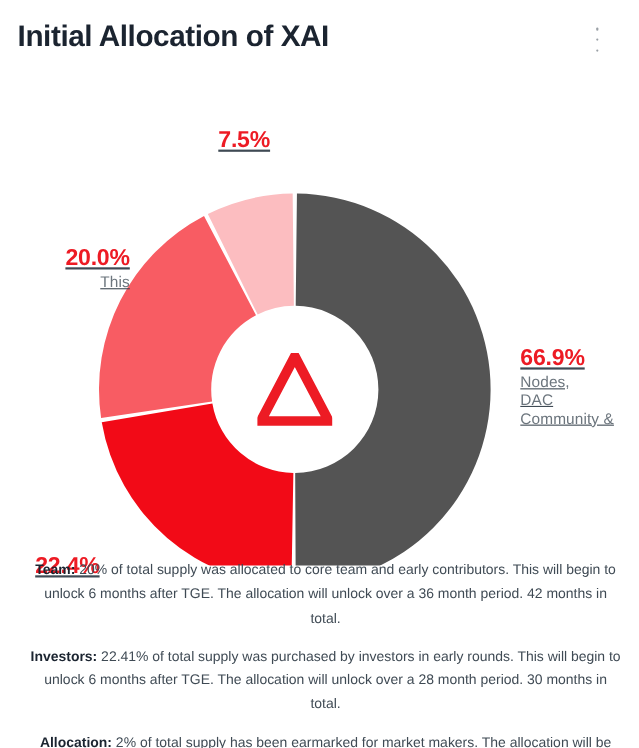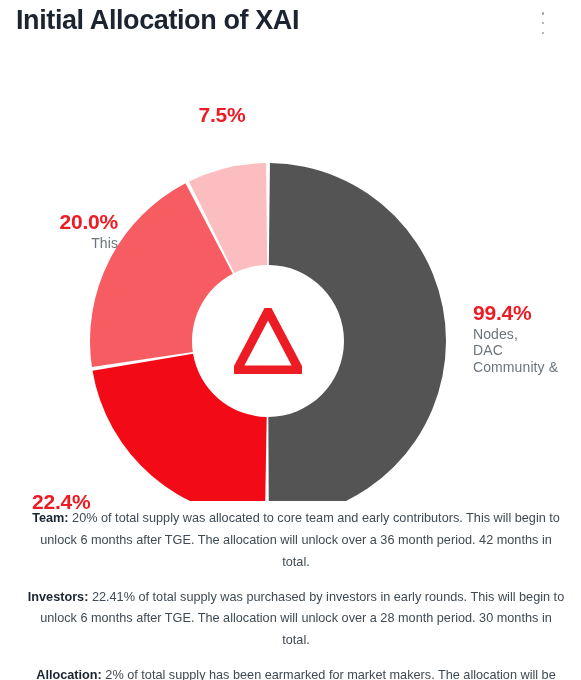--- a/index.html
+++ b/index.html
@@ -13,20 +13,21 @@
     font-family: "Liberation Sans", sans-serif;
     color: #3f4a54;
     overflow: hidden;
     position: relative;
   }
 
   
   .header {
     position: relative;
     height: 46px;
+    margin-top: 13px;
   }
   .page-title {
     position: absolute;
     left: 16px;
     top: 5px;
     font-size: 27px;
     font-weight: bold;
     letter-spacing: -0.4px;
     color: #1b2430;
     white-space: nowrap;
@@ -65,21 +66,21 @@
   }
   .center-logo {
     position: absolute;
     left: 234px;
     top: 262px;
     width: 68px;
     height: 66px;
   }
 
   
-  .callout { position: absolute; line-height: 1.18; }
+  .callout { position: absolute; line-height: 1.18; text-decoration: underline; }
   .callout .pct {
     font-size: 21px;
     font-weight: bold;
     color: #ED1B24;
     letter-spacing: -0.2px;
     white-space: nowrap;
   }
   .callout .nm {
     font-size: 14px;
     color: #6c757d;
@@ -158,21 +159,21 @@
   <div class="callout callout-ecosystem">
     <div class="pct">7.5%</div>
   </div>
 
   <div class="callout callout-team">
     <div class="pct">20.0%</div>
     <div class="nm">This</div>
   </div>
 
   <div class="callout callout-nodes">
-    <div class="pct">99.4%</div>
+    <div class="pct">66.9%</div>
     <div class="nm">Nodes,</div>
     <div class="nm">DAC</div>
     <div class="nm">Community &amp;</div>
   </div>
 
   <div class="callout callout-investors">
     <div class="pct">22.4%</div>
   </div>
 </div>
 

